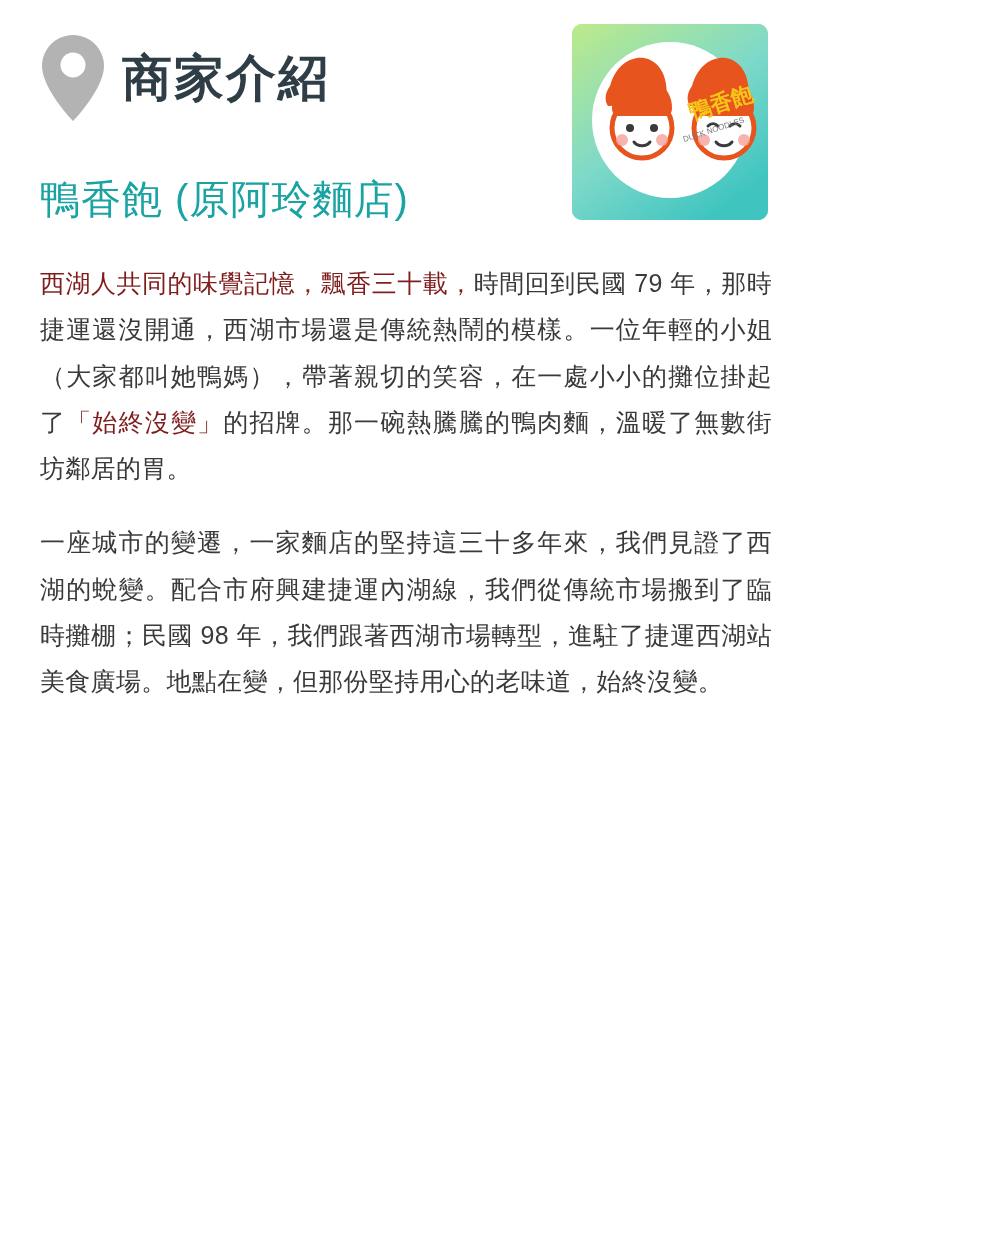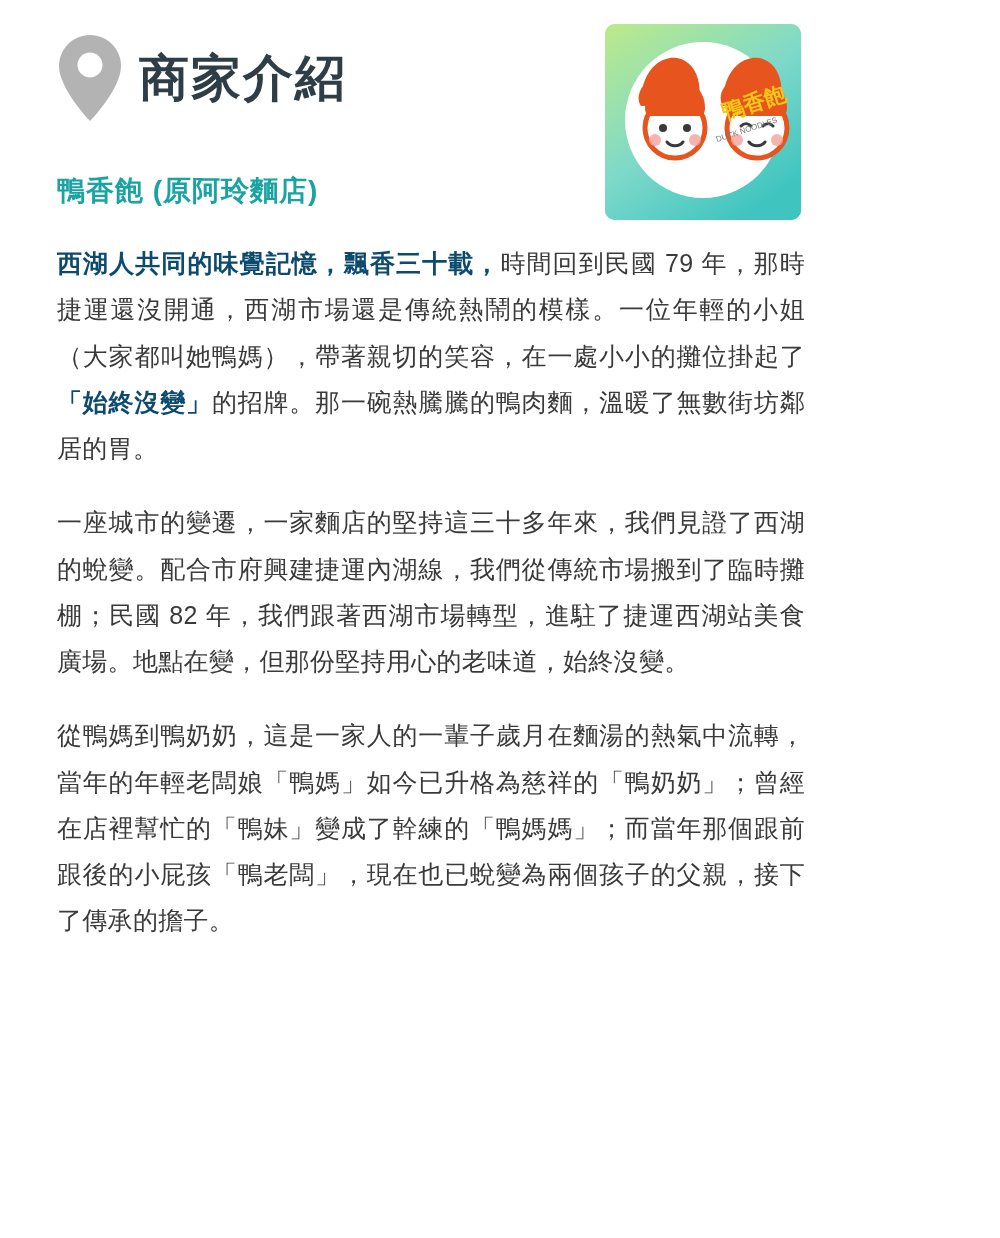--- a/index.html
+++ b/index.html
@@ -12,22 +12,21 @@
     min-height: 1238px;
     font-family: "Liberation Sans", "DejaVu Sans", sans-serif;
     color: #333333;
     -webkit-font-smoothing: antialiased;
   }
   .page {
     position: relative;
     width: 796px;
     min-height: 1238px;
     box-sizing: border-box;
-    padding: 18px 24px 24px 24px;
-    margin-left: 33px;
+    padding: 18px 24px 24px 40px;
   }
 
   
   .header {
     position: relative;
     display: flex;
     align-items: center;
     min-height: 120px;
   }
   .pin-icon {
@@ -52,42 +51,42 @@
     height: 196px;
     border-radius: 10px;
     overflow: hidden;
     background: linear-gradient(160deg, #b8e986 0%, #7fd8c8 55%, #49c6c0 100%);
   }
   .brand-logo svg { display: block; width: 100%; height: 100%; }
 
   
   .shop-name {
     margin-top: 34px;
-    font-size: 28px;
-    font-weight: bold;
+    font-size: 40px;
+    font-weight: normal;
     color: #1aa3a3;
     letter-spacing: 1px;
   }
 
   
   .content {
     margin-top: 30px;
     max-width: 952px;
   }
   .para {
     font-size: 25px;
     line-height: 1.85;
     color: #3a3a3a;
     margin: 0 0 28px 0;
     text-align: justify;
     text-justify: inter-ideograph;
     letter-spacing: 0.3px;
   }
   .para:last-child { margin-bottom: 0; }
-  .para b, .para strong { font-weight: bold; color: #0c4a6e; }
+  .para b, .para strong { font-weight: normal; color: #7f1d1d; }
 </style>
 </head>
 <body>
 
 <div class="page">
 
   <div class="header">
 
     <span class="pin-icon">
       <svg viewBox="0 0 62 86" xmlns="http://www.w3.org/2000/svg" aria-hidden="true">
@@ -135,17 +134,16 @@
         <text x="120" y="96" fill="#f5c518" font-family="'Liberation Sans', sans-serif" font-size="22" font-weight="bold" transform="rotate(-18 120 96)">鴨香飽</text>
         <text x="112" y="118" fill="#7a7a7a" font-family="'Liberation Sans', sans-serif" font-size="8" transform="rotate(-18 112 118)">DUCK NOODLES</text>
       </svg>
     </div>
   </div>
 
   <h2 class="shop-name">鴨香飽 (原阿玲麵店)</h2>
 
   <div class="content">
       <p class="para"><b>西湖人共同的味覺記憶，飄香三十載，</b><span>時間回到民國 79 年，那時捷運還沒開通，西湖市場還是傳統熱鬧的模樣。一位年輕的小姐（大家都叫她鴨媽），帶著親切的笑容，在一處小小的攤位掛起了</span><b>「始終沒變」</b><span>的招牌。那一碗熱騰騰的鴨肉麵，溫暖了無數街坊鄰居的胃。</span></p>
-      <p class="para"><span>一座城市的變遷，一家麵店的堅持這三十多年來，我們見證了西湖的蛻變。配合市府興建捷運內湖線，我們從傳統市場搬到了臨時攤棚；民國 82 年，我們跟著西湖市場轉型，進駐了捷運西湖站美食廣場。地點在變，但那份堅持用心的老味道，始終沒變。</span></p>
-      <p class="para"><span>從鴨媽到鴨奶奶，這是一家人的一輩子歲月在麵湯的熱氣中流轉，當年的年輕老闆娘「鴨媽」如今已升格為慈祥的「鴨奶奶」；曾經在店裡幫忙的「鴨妹」變成了幹練的「鴨媽媽」；而當年那個跟前跟後的小屁孩「鴨老闆」，現在也已蛻變為兩個孩子的父親，接下了傳承的擔子。</span></p>
+      <p class="para"><span>一座城市的變遷，一家麵店的堅持這三十多年來，我們見證了西湖的蛻變。配合市府興建捷運內湖線，我們從傳統市場搬到了臨時攤棚；民國 98 年，我們跟著西湖市場轉型，進駐了捷運西湖站美食廣場。地點在變，但那份堅持用心的老味道，始終沒變。</span></p>
     </div>
 
 </div>
 
 </body></html>

